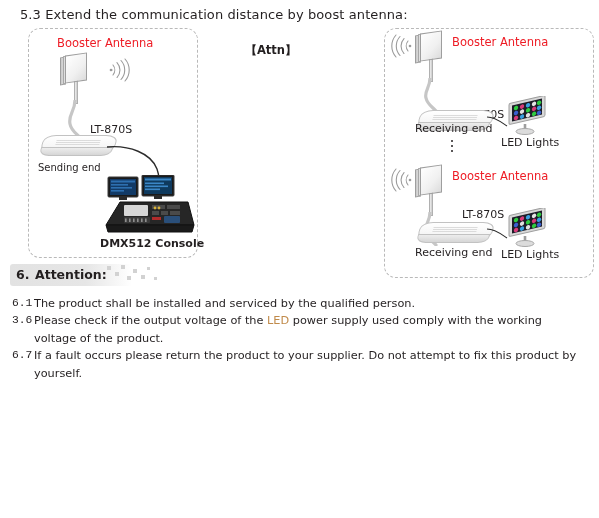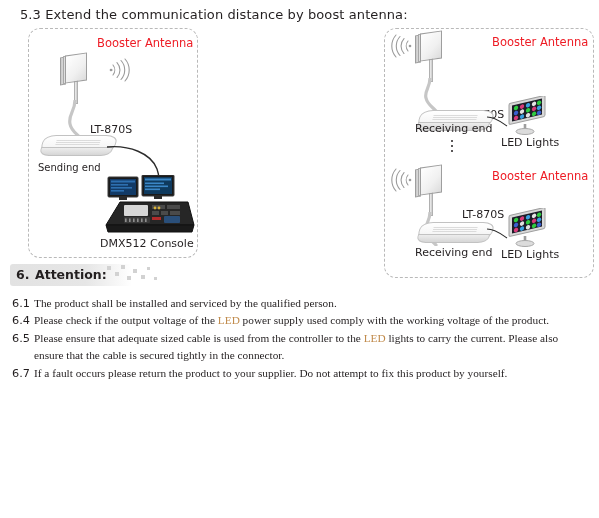--- a/index.html
+++ b/index.html
@@ -35,21 +35,20 @@
   }
   .panel-left  { left: 28px;  top: 28px;  width: 168px; height: 228px; }
   .panel-right { left: 384px; top: 28px;  width: 208px; height: 248px; }
 
   
   .red-label {
     position: absolute;
     color: #ee1c25;
     font-size: 11.5px;
     white-space: nowrap;
-    margin-left: 40px;
   }
   .dark-label {
     position: absolute;
     color: #231f20;
     font-size: 10.5px;
     white-space: nowrap;
   }
 
   
   .antenna { position: absolute; }
@@ -213,22 +212,23 @@
     color: #231f20;
   }
   .att-item {
     display: flex;
     align-items: flex-start;
   }
   .att-num {
     flex: 0 0 auto;
     width: 22px;
     white-space: nowrap;
-  }
-  .att-text { flex: 1 1 auto; font-family: Liberation Serif, serif; }
+    font-family: Liberation Mono, monospace;
+  }
+  .att-text { flex: 1 1 auto; }
   .hl { color: #c08a4a; }
 </style>
 </head>
 <body>
 
 <div class="sec-heading">5.3 Extend the communication distance by boost antenna:</div>
 
 <div class="panel panel-left"></div>
 
 <div class="red-label" style="left:57px; top:36px;">Booster Antenna</div>
@@ -323,23 +323,24 @@
       <rect x="41" y="43.5" width="1.6" height="3.5"></rect>
     </g>
     <rect x="48" y="42" width="9" height="3" fill="#b02b2b"></rect>
     <g fill="#d8b23a">
       <circle cx="51" cy="33" r="1.4"></circle>
       <circle cx="55" cy="33" r="1.4"></circle>
     </g>
   </svg>
 </div>
 
-<div class="dark-label" style="left:100px; top:237px; font-size:11px;">DMX512 Console</div>
+<div class="dark-label" style="left:100px; top:237px; font-size:11px;font-weight:bold;">DMX512 Console</div>
 
 <div class="attn">
+  <span class="attn-title">【Attn】</span>
 </div>
 
 <div class="panel panel-right"></div>
 
 <div class="waves" style="left:387px; top:32px;">
   <svg width="26" height="28" viewBox="0 0 26 28">
     <g fill="none" stroke="#9b9b9b" stroke-width="1.1" stroke-linecap="round">
       <path d="M21 9 A8 8 0 0 0 21 19"></path>
       <path d="M17 6.5 A11 11 0 0 0 17 21.5"></path>
       <path d="M13 4.5 A14 14 0 0 0 13 23.5"></path>
@@ -502,24 +503,20 @@
   <i style="left:40px; top:3px;  width:3px; height:3px;"></i>
   <i style="left:47px; top:13px; width:3px; height:3px;"></i>
 </div>
 
 <div class="att-list">
   <div class="att-item">
     <span class="att-num">6.1</span>
     <span class="att-text">The product shall be installed and serviced by the qualified person.</span>
   </div>
   <div class="att-item">
-    <span class="att-num">6.4</span>
+    <span class="att-num">3.6</span>
     <span class="att-text">Please check if the output voltage of the <span class="hl" style="color:#c08a4a">LED</span> power supply used comply with the working voltage of the product.</span>
-  </div>
-  <div class="att-item">
-    <span class="att-num">6.5</span>
-    <span class="att-text">Please ensure that adequate sized cable is used from the controller to the <span class="hl" style="color:#c08a4a">LED</span> lights to carry the current. Please also ensure that the cable is secured tightly in the connector.</span>
   </div>
   <div class="att-item">
     <span class="att-num">6.7</span>
     <span class="att-text">If a fault occurs please return the product to your supplier. Do not attempt to fix this product by yourself.</span>
   </div>
 </div>
 
 </body></html>

